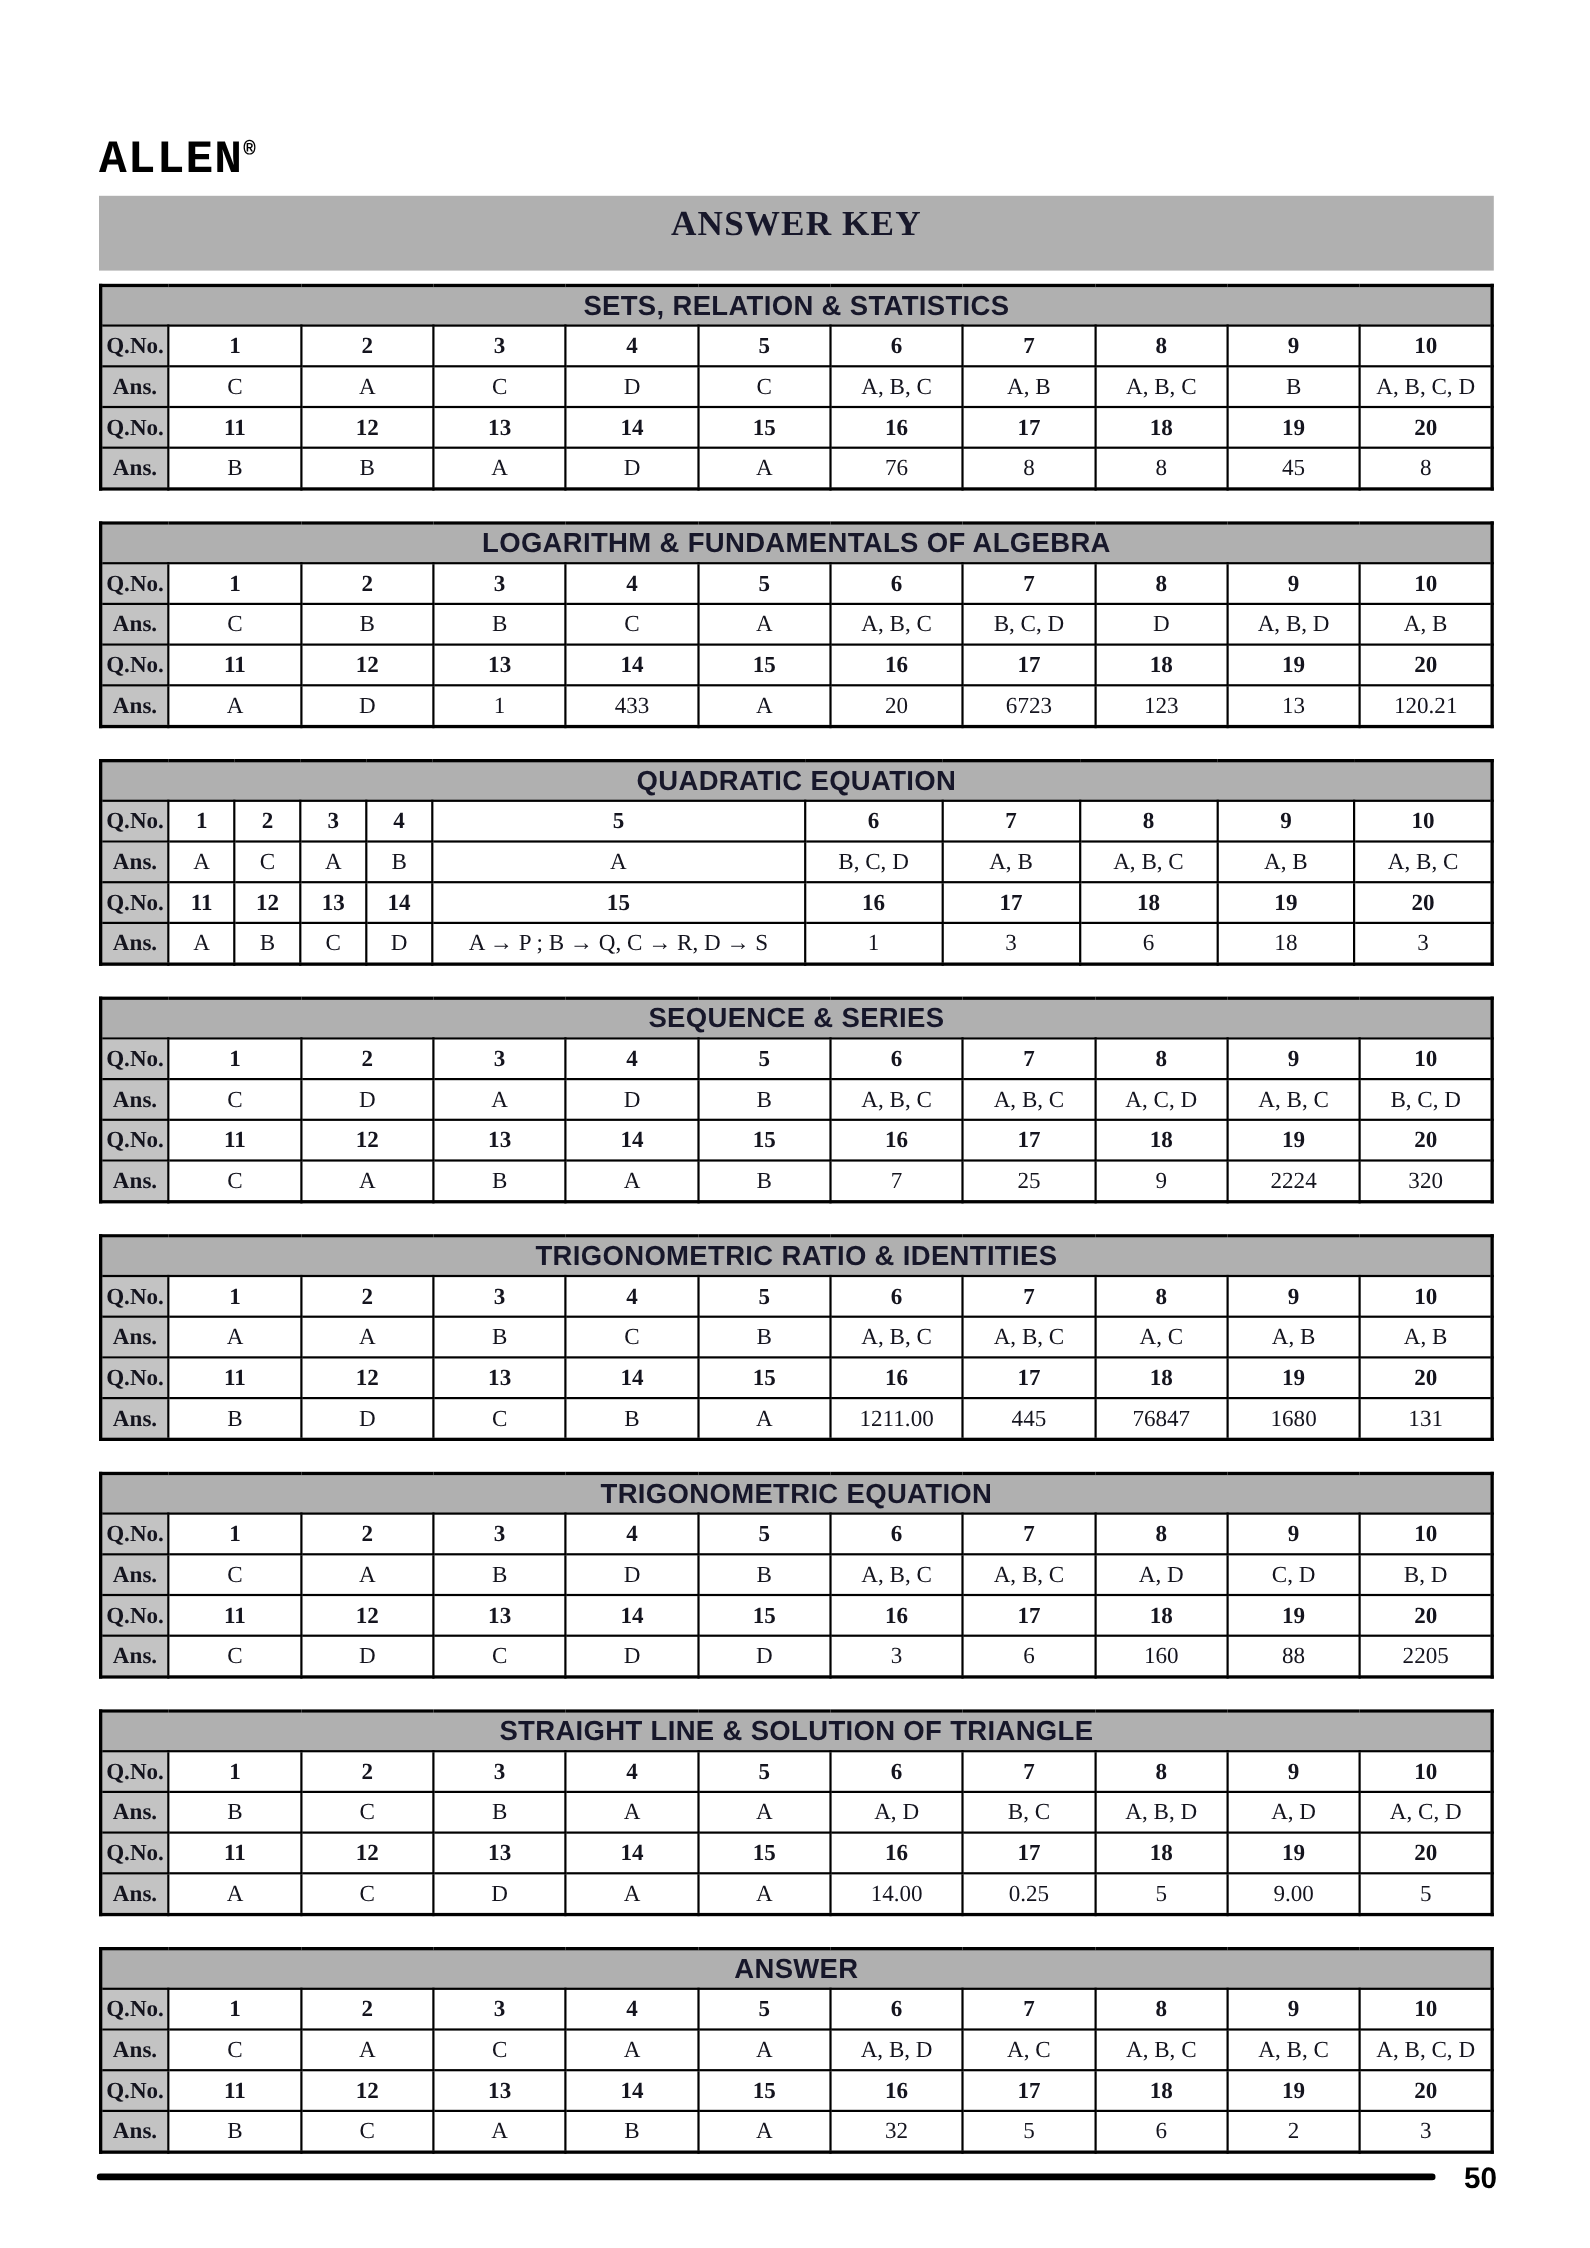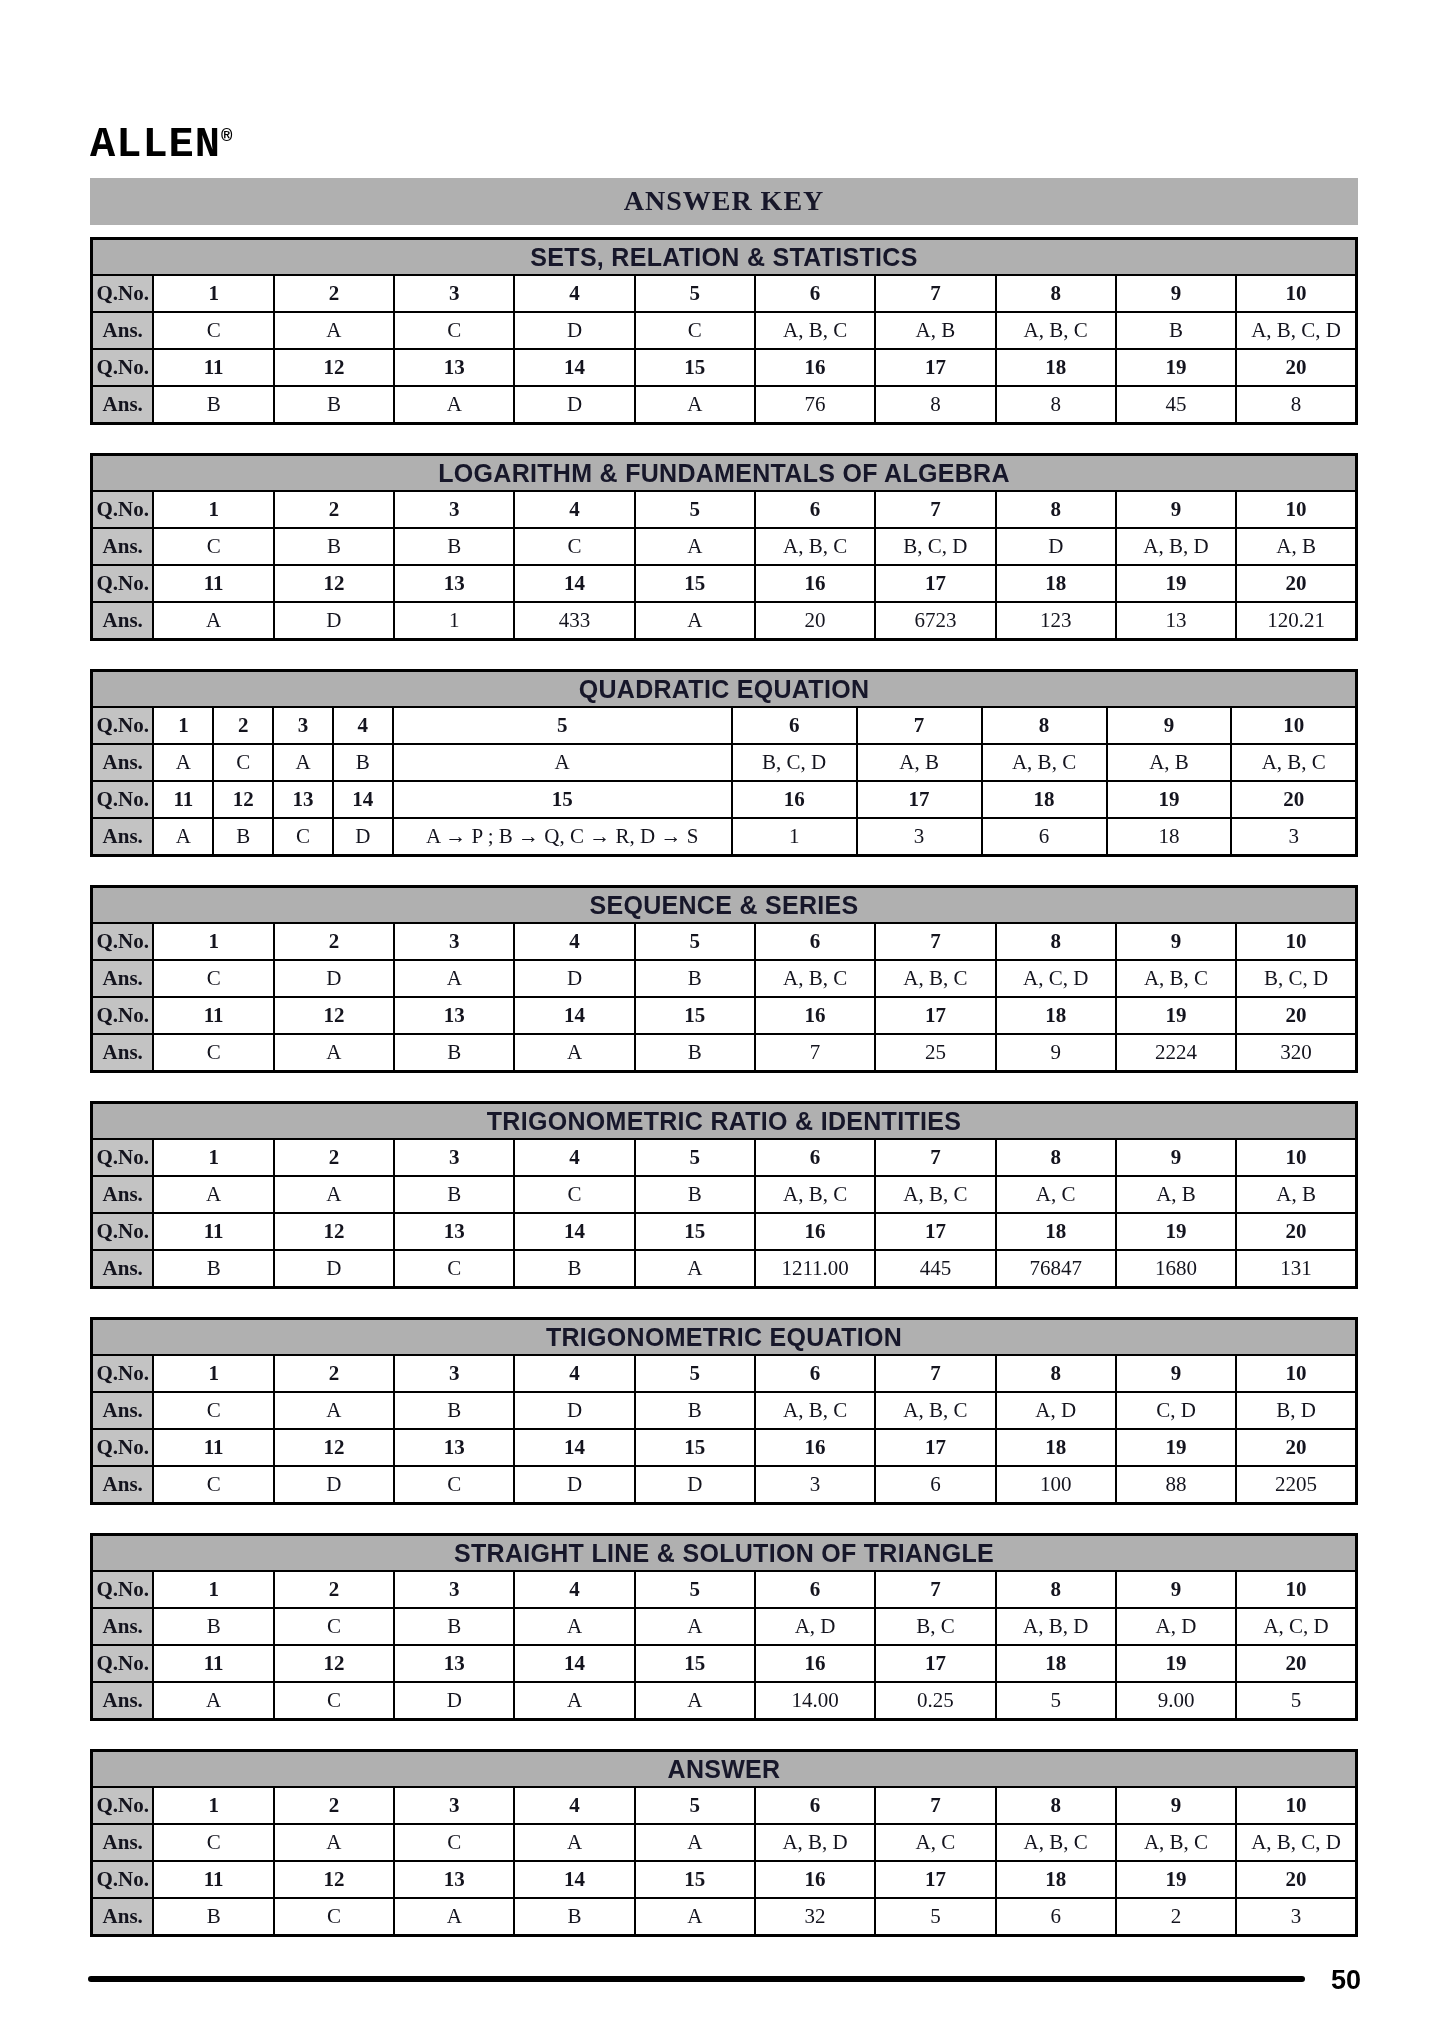--- a/index.html
+++ b/index.html
@@ -25,22 +25,22 @@
   .logo .reg { font-size:19px; vertical-align:super; line-height:0; }
   .header-right {
     flex:1; border-bottom:6px solid #000;
     display:flex; justify-content:flex-end; padding-bottom:8px;
   }
   .header-title { font-family:"Liberation Sans", sans-serif; font-size:22px; color:#000; }
 
   
   .banner {
     background:#b0b0b0; text-align:center;
-    font-weight:bold; font-size:28px; letter-spacing:1px;
-    padding:7px 0 8px 0; margin-bottom:12px; color:#17172a;
+    font-weight:bold; font-size:32px; letter-spacing:1px;
+    padding:7px 0 24px 0; margin-bottom:12px; color:#17172a;
   }
 
   
   table.anskey {
     width:100%; border-collapse:collapse; border:3px solid #000;
     margin-bottom:28px; table-layout:fixed;
   }
   table.anskey td {
     border:2px solid #000; text-align:center; vertical-align:middle;
     height:37px; padding:0 3px; overflow:hidden; white-space:nowrap;
@@ -499,21 +499,21 @@
             </tr>
             <tr>
               <td class="lbl">Ans.</td>
               <td class="a">C</td>
               <td class="a">D</td>
               <td class="a">C</td>
               <td class="a">D</td>
               <td class="a">D</td>
               <td class="a">3</td>
               <td class="a">6</td>
-              <td class="a">100</td>
+              <td class="a">160</td>
               <td class="a">88</td>
               <td class="a">2205</td>
             </tr>
           </tbody>
         </table>
         <table class="anskey">
           <colgroup>
             <col style="width: 4.9%;">
             <col style="width: 9.51%;">
             <col style="width: 9.51%;">

